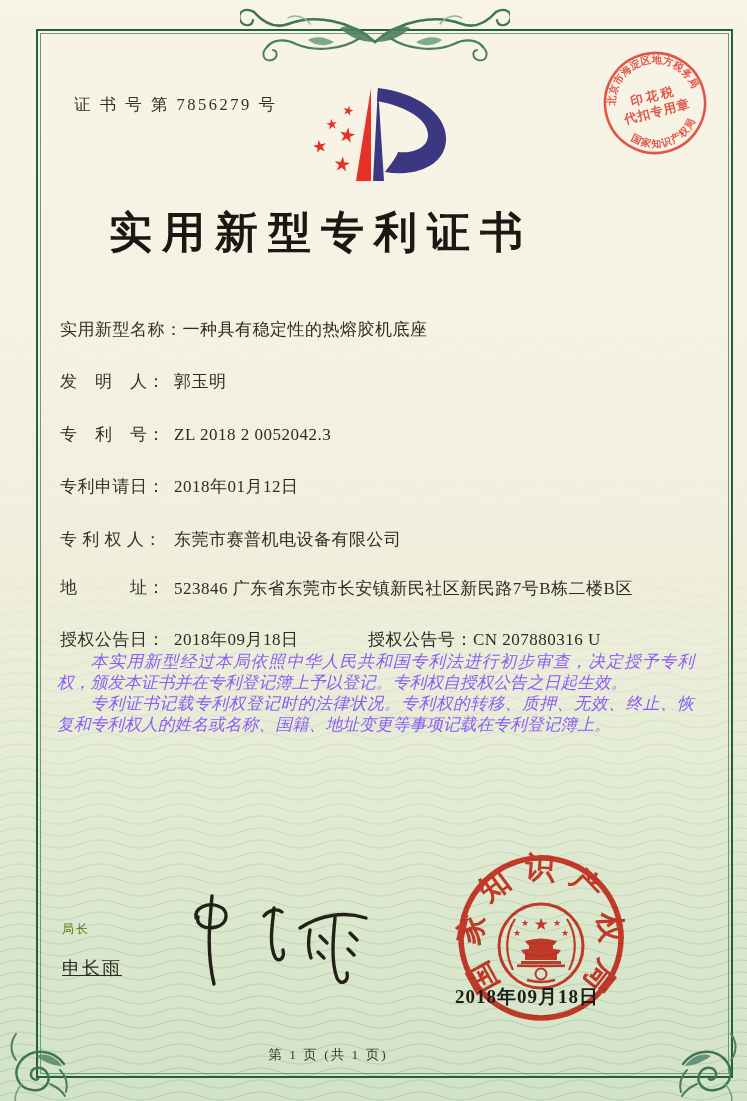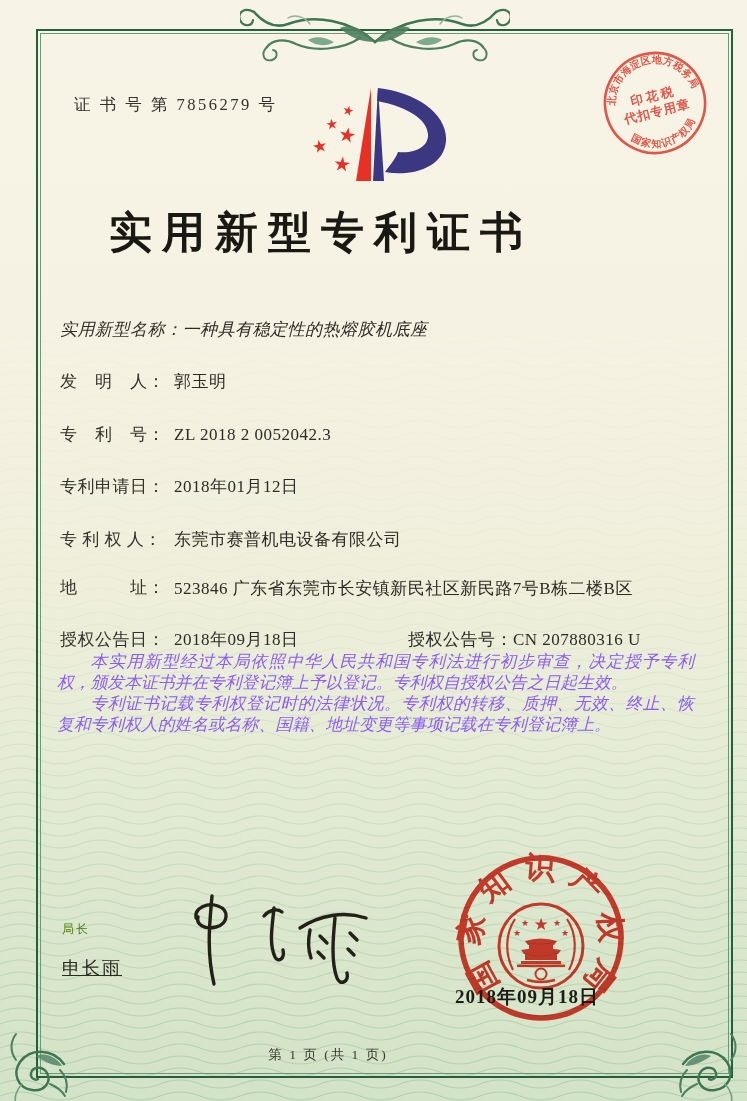--- a/index.html
+++ b/index.html
@@ -183,21 +183,21 @@
     <text x="19" y="68" font-size="17" transform="rotate(-12 19 63)">★</text>
     <text x="41" y="87" font-size="20" transform="rotate(6 41 81)">★</text>
   </g>
   <polygon points="70,4 55,97 70,97" fill="#e63226"></polygon>
   <polygon points="77,4 72,97 83,97" fill="#3b3781"></polygon>
   <path d="M77 4 C115 8 147 30 145 57 C143 84 110 93 84 88 C90 80 95 74 97 68 C115 70 128 62 127 50 C126 36 108 23 76 17 Z" fill="#3b3781"></path>
 </svg>
 
 <div class="abs title">实用新型专利证书</div>
 
-<div class="field-row" style="top:318px;font-style:italic;">
+<div class="field-row" style="top:318px;">
   <span class="field-label">实用新型名称：</span><span class="field-value">一种具有稳定性的热熔胶机底座</span>
 </div>
 <div class="field-row" style="top:370px;">
   <span class="field-label">发　明　人：</span><span class="field-value">郭玉明</span>
 </div>
 <div class="field-row" style="top:423px;">
   <span class="field-label">专　利　号：</span><span class="field-value">ZL 2018 2 0052042.3</span>
 </div>
 <div class="field-row" style="top:475px;">
   <span class="field-label">专利申请日：</span><span class="field-value">2018年01月12日</span>
@@ -205,21 +205,21 @@
 <div class="field-row" style="top:528px;">
   <span class="field-label">专 利 权 人：</span><span class="field-value">东莞市赛普机电设备有限公司</span>
 </div>
 <div class="field-row" style="top:576px;">
   <span class="field-label">地　　　址：</span><span class="field-value wrapval">523846 广东省东莞市长安镇新民社区新民路7号B栋二楼B区</span>
 </div>
 <div class="field-row" style="top:628px;">
   <span class="field-label">授权公告日：</span><span class="field-value">2018年09月18日</span>
 </div>
 <div class="grant-no">
-  <span class="field-label" style="min-width:0;margin-left:40px;">授权公告号：</span><span class="field-value">CN 207880316 U</span>
+  <span class="field-label" style="min-width:0;">授权公告号：</span><span class="field-value">CN 207880316 U</span>
 </div>
 
 <div class="abs body-text">
   <p>本实用新型经过本局依照中华人民共和国专利法进行初步审查，决定授予专利权，颁发本证书并在专利登记簿上予以登记。专利权自授权公告之日起生效。</p>
   <p>专利证书记载专利权登记时的法律状况。专利权的转移、质押、无效、终止、恢复和专利权人的姓名或名称、国籍、地址变更等事项记载在专利登记簿上。</p>
 </div>
 
 <div class="abs director-title">局长</div>
 <div class="abs director-name">申长雨</div>
 

